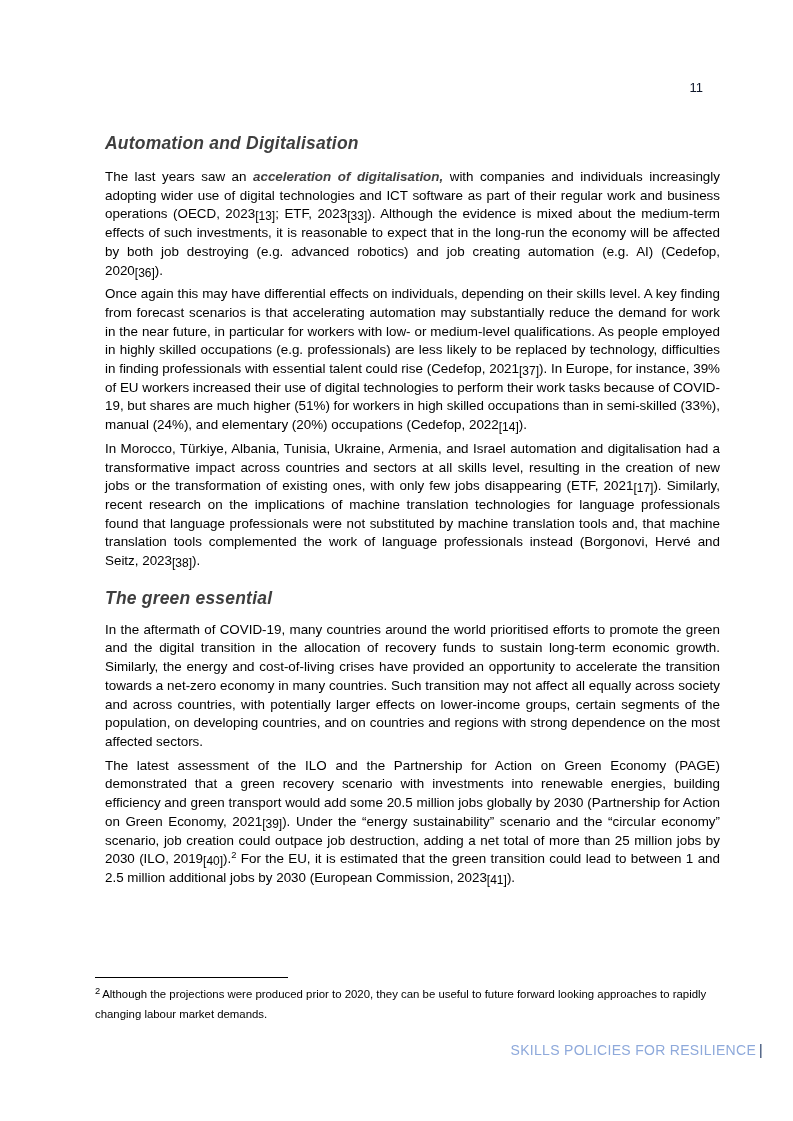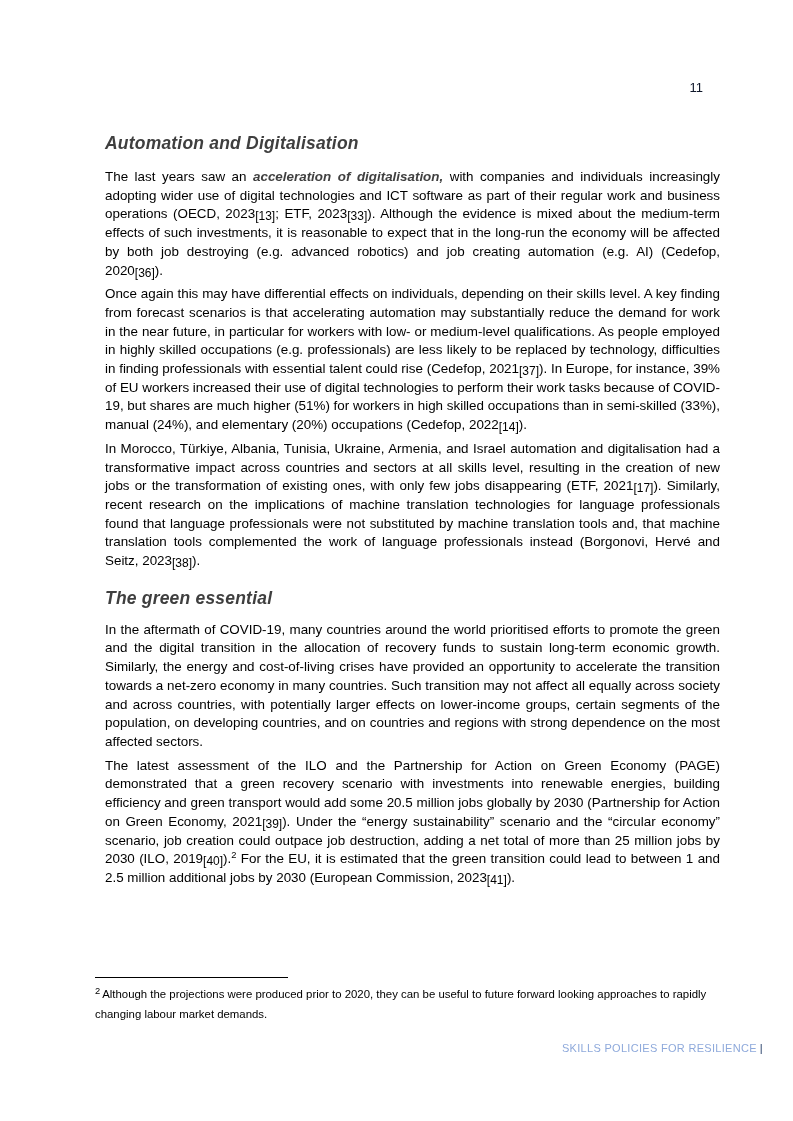--- a/index.html
+++ b/index.html
@@ -84,21 +84,21 @@
     text-align: left;
   }
   p.footnote sup.fnref {
     vertical-align: 4px;
     margin-right: 2px;
   }
   .footer {
     position: absolute;
     top: 1042px;
     right: 30px;
-    font-size: 11px;
+    font-size: 14px;
     letter-spacing: 0.3px;
     white-space: nowrap;
   }
   .footer-text { color: #8ea9db; }
   .footer-sep  { color: #1f3864; margin-left: 3px; }
 </style>
 </head>
 <body>
 
 <div class="page">

